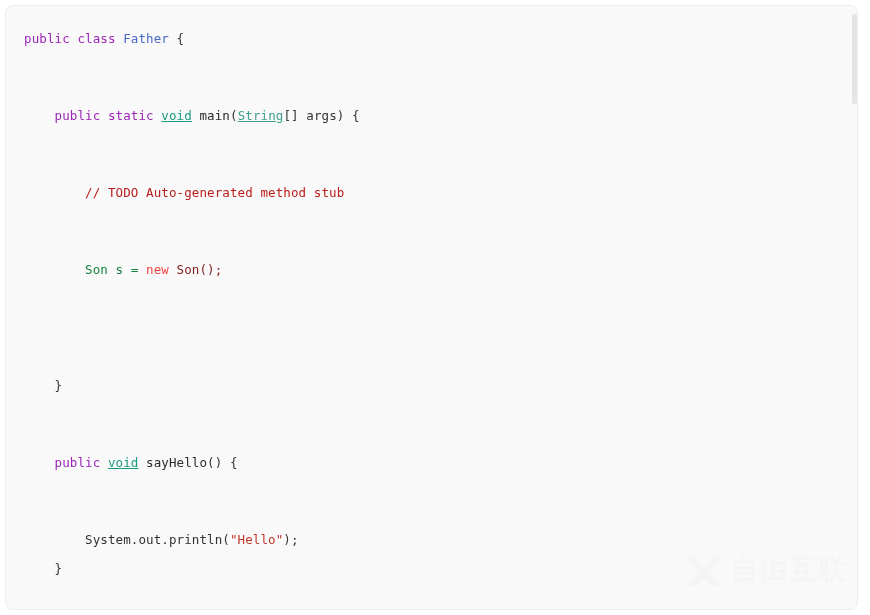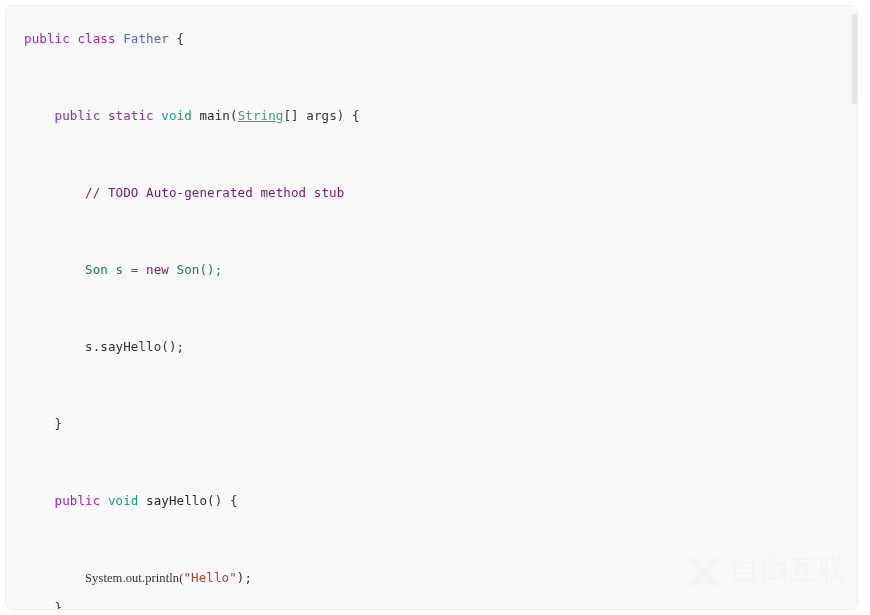--- a/index.html
+++ b/index.html
@@ -47,21 +47,21 @@
     letter-spacing: 0.1px;
   }
   .code-line.tight {
     line-height: 19.3px;
     height: 19.3px;
   }
 
   
   .t-kw   { color: #9b26b6; }          
   .t-type { color: #4b69c6; }          
-  .t-prim { color: #1a9a7f; }          
+  .t-prim { color: #1a9a7f; text-decoration: underline; }          
   .t-cls  { color: #3f9e8e; text-decoration: underline; }          
   .t-fn   { color: #2a2a2a; font-weight: normal; }  
   .t-str  { color: #c0392b; }          
   .t-com  { color: #b07d3d; }          
   .t-plain{ color: #333333; }
 
   #watermark {
     position: absolute;
     right: 10px;
     bottom: 22px;
@@ -107,31 +107,30 @@
 </head>
 <body>
 
 <div id="code-block" style="background: rgb(249, 249, 249); border-color: rgb(238, 238, 238);">
 
   <div id="code-scroll" style="color: rgb(51, 51, 51);">
       <div class="code-line"><span class="t-kw" style="color: rgb(155, 38, 182);">public</span><span class="t-plain" style="color: rgb(51, 51, 51);"> </span><span class="t-kw" style="color: rgb(155, 38, 182);">class</span><span class="t-plain" style="color: rgb(51, 51, 51);"> </span><span class="t-type" style="color: rgb(75, 105, 198);">Father</span><span class="t-plain" style="color: rgb(51, 51, 51);"> {</span></div>
       <div class="code-line">&nbsp;</div>
       <div class="code-line"><span>    </span><span class="t-kw" style="color: rgb(155, 38, 182);">public</span><span class="t-plain" style="color: rgb(51, 51, 51);"> </span><span class="t-kw" style="color: rgb(155, 38, 182);">static</span><span class="t-plain" style="color: rgb(51, 51, 51);"> </span><span class="t-prim" style="color: rgb(26, 154, 127);">void</span><span class="t-plain" style="color: rgb(51, 51, 51);"> </span><span class="t-fn" style="color: rgb(42, 42, 42);">main</span><span class="t-plain" style="color: rgb(51, 51, 51);">(</span><span class="t-cls" style="color: rgb(63, 158, 142);">String</span><span class="t-plain" style="color: rgb(51, 51, 51);">[] args) {</span></div>
       <div class="code-line">&nbsp;</div>
-      <div class="code-line"><span>        </span><span class="t-com" style="color: #701a75;">// TODO Auto-generated method stub</span></div>
+      <div class="code-line"><span>        </span><span class="t-com" style="color: #b91c1c;">// TODO Auto-generated method stub</span></div>
       <div class="code-line">&nbsp;</div>
-      <div class="code-line"><span>        </span><span class="t-plain" style="color: #15803d;">Son s = </span><span class="t-kw" style="color: #701a75;">new</span><span class="t-plain" style="color: #15803d;"> Son();</span></div>
+      <div class="code-line"><span>        </span><span class="t-plain" style="color: #15803d;">Son s = </span><span class="t-kw" style="color: #ef4444;">new</span><span class="t-plain" style="color: #7f1d1d;"> Son();</span></div>
       <div class="code-line">&nbsp;</div>
-      <div class="code-line"><span>        </span><span class="t-plain" style="color: rgb(51, 51, 51);">s.sayHello();</span></div>
       <div class="code-line">&nbsp;</div>
       <div class="code-line"><span>    </span><span class="t-plain" style="color: rgb(51, 51, 51);">}</span></div>
       <div class="code-line">&nbsp;</div>
       <div class="code-line"><span>    </span><span class="t-kw" style="color: rgb(155, 38, 182);">public</span><span class="t-plain" style="color: rgb(51, 51, 51);"> </span><span class="t-prim" style="color: rgb(26, 154, 127);">void</span><span class="t-plain" style="color: rgb(51, 51, 51);"> </span><span class="t-fn" style="color: rgb(42, 42, 42);">sayHello</span><span class="t-plain" style="color: rgb(51, 51, 51);">() {</span></div>
       <div class="code-line">&nbsp;</div>
-      <div class="code-line"><span>        </span><span class="t-plain" style="color: rgb(51, 51, 51); font-family: Liberation Serif, serif;">System.out.println(</span><span class="t-str" style="color: rgb(192, 57, 43);">"Hello"</span><span class="t-plain" style="color: rgb(51, 51, 51);">);</span></div>
+      <div class="code-line"><span>        </span><span class="t-plain" style="color: rgb(51, 51, 51);">System.out.println(</span><span class="t-str" style="color: rgb(192, 57, 43);">"Hello"</span><span class="t-plain" style="color: rgb(51, 51, 51);">);</span></div>
       <div class="code-line tight"><span>    </span><span class="t-plain" style="color: rgb(51, 51, 51);">}</span></div>
     </div>
 
   <div id="scrollbar-track">
     <div id="scrollbar-thumb"></div>
   </div>
 
   <div id="watermark">
     <svg class="wm-logo" viewBox="0 0 42 34" aria-hidden="true">
       <path d="M3 4 L13 4 L21 15 L29 4 L39 4 L26 20 L37 33 L27 33 L21 25 L14 33 L4 33 L16 19 Z" fill="#f5f5f5"></path>

